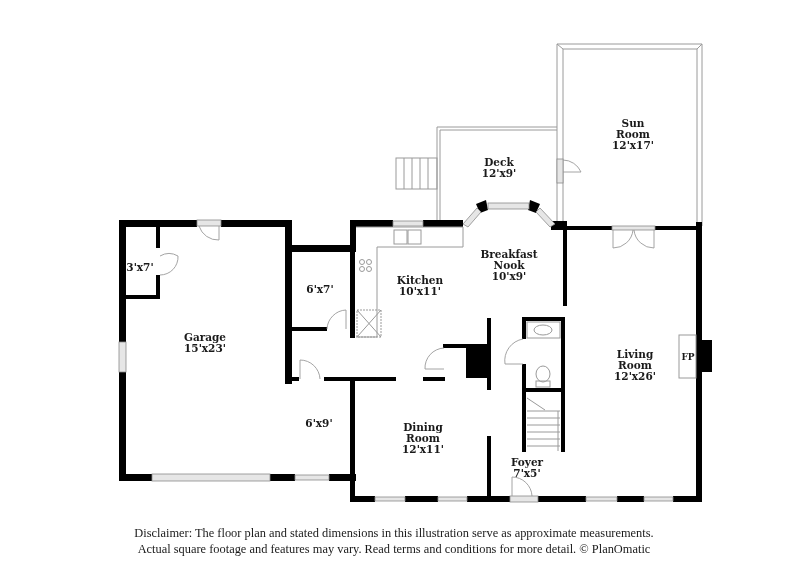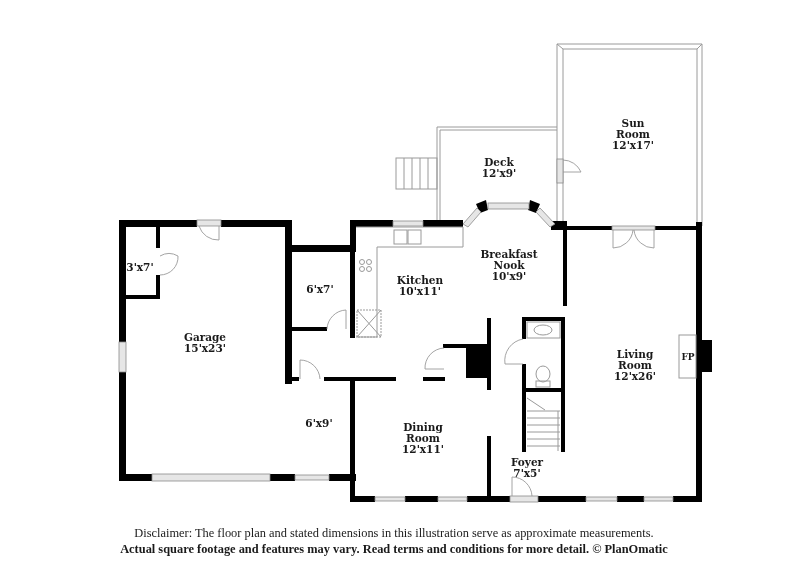--- a/index.html
+++ b/index.html
@@ -187,13 +187,13 @@
       <text class="label"><tspan x="320" y="293">6'x7'</tspan></text>
       <text class="label"><tspan x="205" y="341">Garage</tspan><tspan x="205" y="352">15'x23'</tspan></text>
       <text class="label"><tspan x="635" y="358">Living</tspan><tspan x="635" y="369">Room</tspan><tspan x="635" y="380">12'x26'</tspan></text>
       <text class="label"><tspan x="319" y="427">6'x9'</tspan></text>
       <text class="label"><tspan x="423" y="431">Dining</tspan><tspan x="423" y="442">Room</tspan><tspan x="423" y="453">12'x11'</tspan></text>
       <text class="label"><tspan x="527" y="466">Foyer</tspan><tspan x="527" y="477">7'x5'</tspan></text>
     </g>
 </svg>
 
 <div class="disclaimer" style="top:525px;">Disclaimer: The floor plan and stated dimensions in this illustration serve as approximate measurements.</div>
-<div class="disclaimer" style="top:541px;font-weight:bold;">Actual square footage and features may vary. Read terms and conditions for more detail. © PlanOmatic</div>
+<div class="disclaimer" style="top:541px;">Actual square footage and features may vary. Read terms and conditions for more detail. © PlanOmatic</div>
 
 </body></html>

